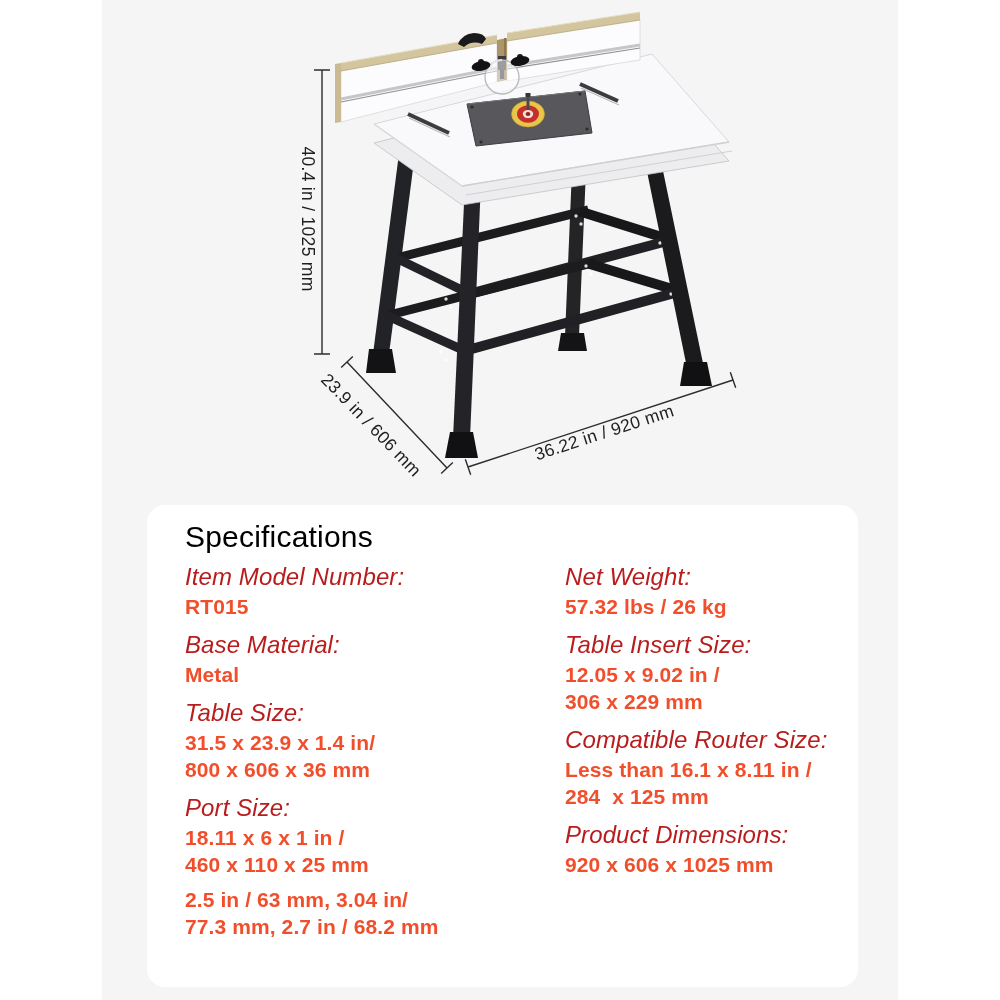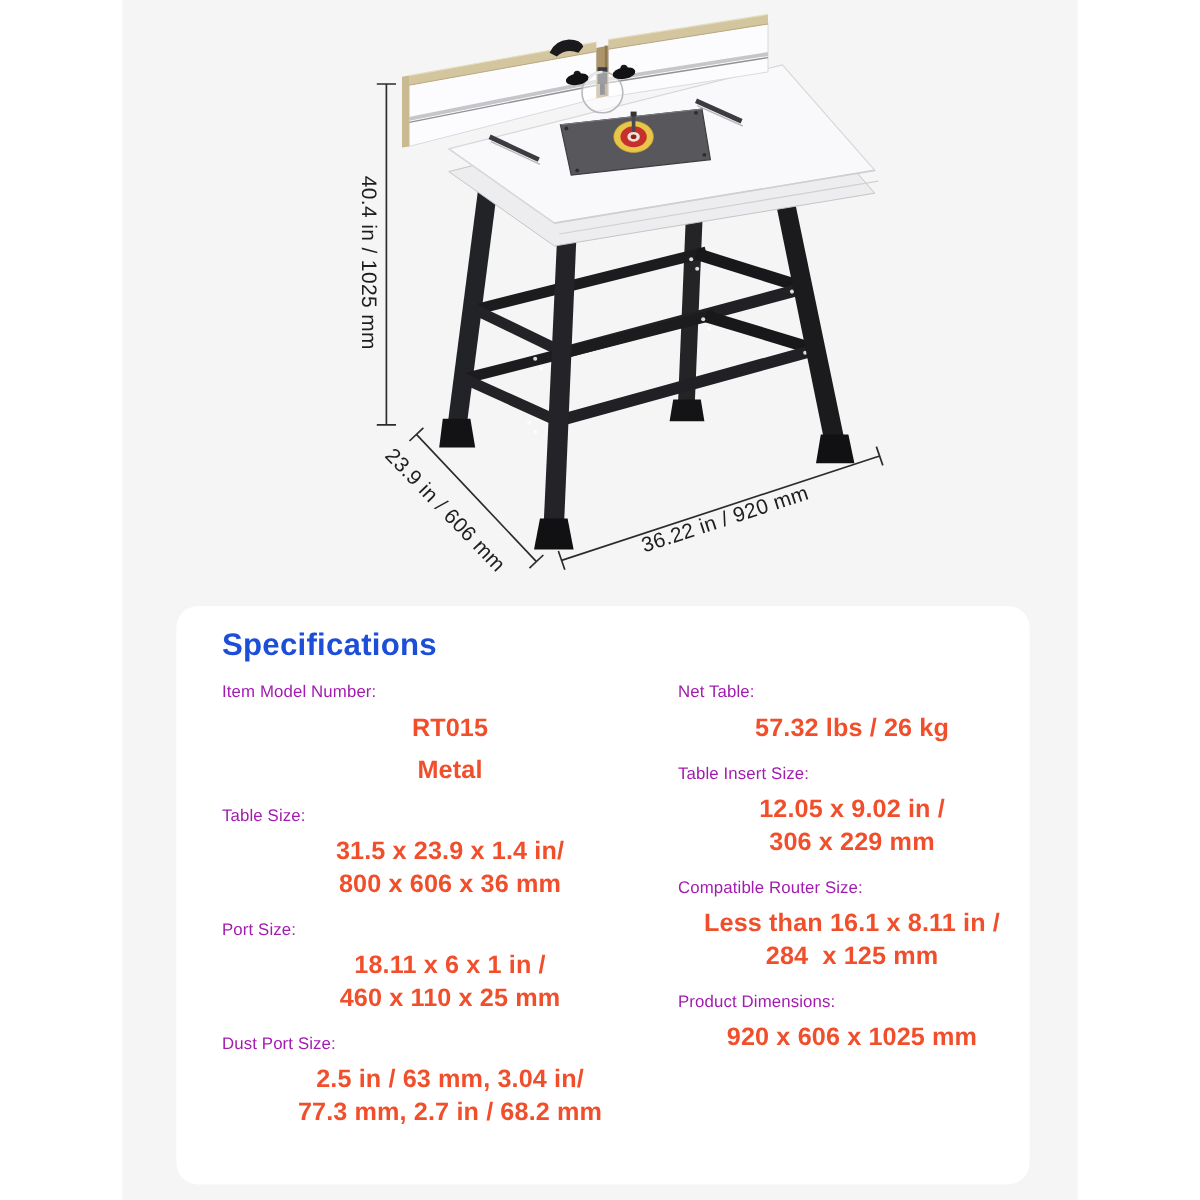--- a/index.html
+++ b/index.html
@@ -13,33 +13,33 @@
     background:var(--band-bg,#f5f5f6);
   }
   .figure-wrap{position:absolute;left:0;top:0;width:1000px;height:505px;}
   .figure-wrap svg{display:block;}
   .card{
     position:absolute;left:147px;top:505px;width:711px;height:482px;
     background:var(--card-bg,#ffffff);border-radius:18px;
     box-sizing:border-box;padding:18px 0 0 38px;
   }
   .card-title{
-    font-size:26px;font-weight:bold;color:#1d4ed8;
+    font-size:30px;font-weight:normal;color:#000000;
     line-height:28px;margin:0 0 9px 0;letter-spacing:.2px;
   }
   .spec-grid{display:flex;}
   .spec-col-left{width:380px;}
   .spec-col-right{width:290px;}
   .spec-item{margin-bottom:8px;}
   .spec-label{
-    font-size:14px;color:#a21caf;line-height:33px;letter-spacing:.1px;
+    font-size:24px;color:#b91c1c;line-height:33px;letter-spacing:.1px;font-style:italic;
   }
   .spec-value-line{
     font-size:21px;font-weight:bold;color:var(--accent,#f14f2b);
-    line-height:27px;white-space:pre-wrap;letter-spacing:.1px;text-align:center;
+    line-height:27px;white-space:pre-wrap;letter-spacing:.1px;
   }
   .dim-label{
     font-size:17.5px;fill:#1e1e1f;letter-spacing:.3px;
     font-family:"Liberation Sans","DejaVu Sans",sans-serif;
   }
 </style>
 </head>
 <body>
 
 <div class="band"></div>
@@ -166,41 +166,41 @@
 
 <section class="card">
   <h2 class="card-title">Specifications</h2>
   <div class="spec-grid">
     <div class="spec-col-left">
         <div class="spec-item">
           <div class="spec-label">Item Model Number:</div>
           <div class="spec-value-line">RT015</div>
         </div>
         <div class="spec-item">
+          <div class="spec-label">Base Material:</div>
           <div class="spec-value-line">Metal</div>
         </div>
         <div class="spec-item">
           <div class="spec-label">Table Size:</div>
           <div class="spec-value-line">31.5 x 23.9 x 1.4 in/</div>
           <div class="spec-value-line">800 x 606 x 36 mm</div>
         </div>
         <div class="spec-item">
           <div class="spec-label">Port Size:</div>
           <div class="spec-value-line">18.11 x 6 x 1 in /</div>
           <div class="spec-value-line">460 x 110 x 25 mm</div>
         </div>
         <div class="spec-item">
-          <div class="spec-label">Dust Port Size:</div>
           <div class="spec-value-line">2.5 in / 63 mm, 3.04 in/</div>
           <div class="spec-value-line">77.3 mm, 2.7 in / 68.2 mm</div>
         </div>
       </div>
     <div class="spec-col-right">
         <div class="spec-item">
-          <div class="spec-label">Net Table:</div>
+          <div class="spec-label">Net Weight:</div>
           <div class="spec-value-line">57.32 lbs / 26 kg</div>
         </div>
         <div class="spec-item">
           <div class="spec-label">Table Insert Size:</div>
           <div class="spec-value-line">12.05 x 9.02 in /</div>
           <div class="spec-value-line">306 x 229 mm</div>
         </div>
         <div class="spec-item">
           <div class="spec-label">Compatible Router Size:</div>
           <div class="spec-value-line">Less than 16.1 x 8.11 in /</div>

